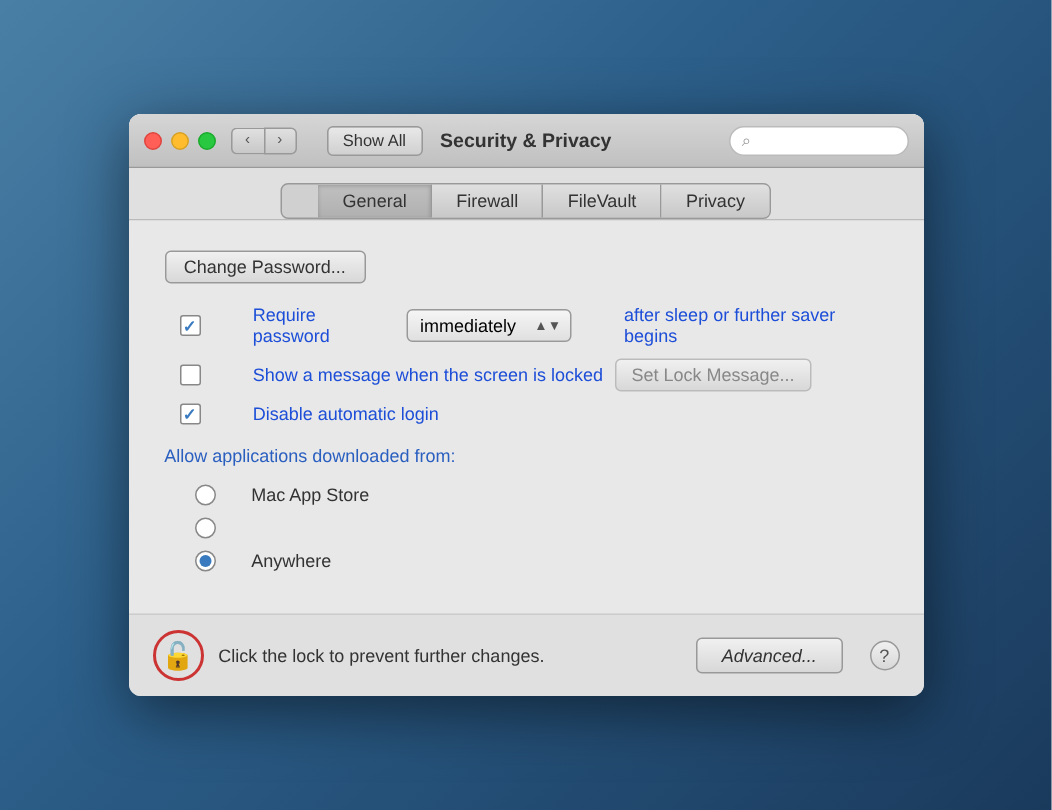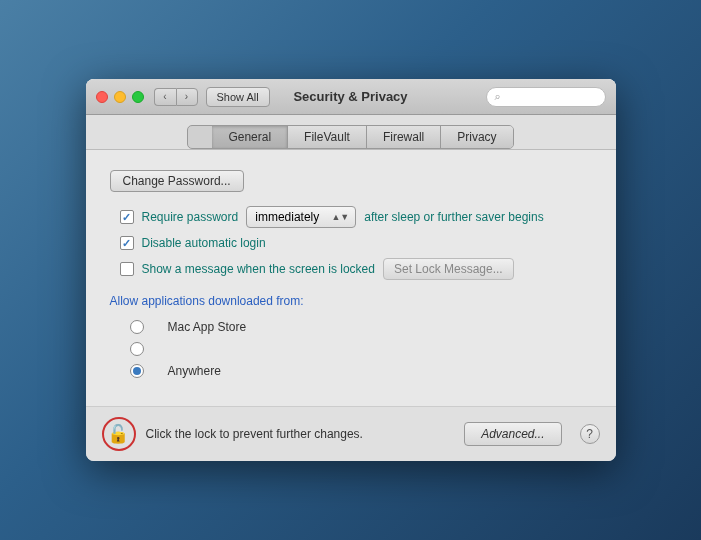--- a/index.html
+++ b/index.html
@@ -70,21 +70,21 @@
     .nav-btn:first-child { border-radius: 4px 0 0 4px; border-right: none; }
     .nav-btn:last-child { border-radius: 0 4px 4px 0; }
 
     .show-all-btn {
       background: linear-gradient(180deg, #e8e8e8 0%, #d0d0d0 100%);
       border: 1px solid #999;
       border-radius: 4px;
       padding: 2px 10px;
       font-size: 11px;
       color: #333;
-      margin-left: 8px;
+      margin-left: 20px;
       cursor: pointer;
       height: 20px;
     }
 
     .titlebar-title {
       position: absolute;
       left: 50%;
       transform: translateX(-50%);
       font-size: 13px;
       font-weight: bold;
@@ -206,21 +206,22 @@
     }
     .checkbox.checked::after {
       content: '✓';
       font-weight: bold;
       font-size: 11px;
       color: #3a7abf;
     }
 
     .option-label {
       font-size: 12px;
-      color: #0f766e;
+      color: #1d4ed8;
+      margin-left: 27px;
     }
 
     .dropdown {
       background: linear-gradient(180deg, #f5f5f5 0%, #e0e0e0 100%);
       border: 1px solid #999;
       border-radius: 4px;
       padding: 2px 20px 2px 8px;
       font-size: 12px;
       cursor: pointer;
       position: relative;
@@ -376,22 +377,22 @@
     <div class="titlebar-title">Security &amp; Privacy</div>
     <div class="search-box">
       <span class="search-icon-wrap">⌕</span>
       <input type="text" placeholder="" style="">
     </div>
   </div>
 
   <div class="tabs-container">
     <div class="tabs">
       <div class="tab active">General</div>
+      <div class="tab">Firewall</div>
       <div class="tab">FileVault</div>
-      <div class="tab">Firewall</div>
       <div class="tab">Privacy</div>
     </div>
   </div>
 
   <div class="content">
 
     <div class="login-password-row">
       <button class="change-password-btn">Change Password...</button>
     </div>
 
@@ -401,28 +402,28 @@
         <div class="checkbox checked"></div>
         <span class="option-label">Require password</span>
         <div class="dropdown">
           <span>immediately</span>
           <span class="dropdown-arrow">▲▼</span>
         </div>
         <span class="option-label">after sleep or further saver begins</span>
       </div>
 
       <div class="option-row">
-        <div class="checkbox checked"></div>
-        <span class="option-label">Disable automatic login</span>
-      </div>
-
-      <div class="option-row">
         <div class="checkbox"></div>
         <span class="option-label">Show a message when the screen is locked</span>
         <button class="set-lock-btn">Set Lock Message...</button>
+      </div>
+
+      <div class="option-row">
+        <div class="checkbox checked"></div>
+        <span class="option-label">Disable automatic login</span>
       </div>
     </div>
 
     <div class="allow-apps-section">
       <div class="allow-apps-title">Allow applications downloaded from:</div>
       <div class="radio-group">
         <div class="radio-row">
           <div class="radio"></div>
           <span class="radio-label">Mac App Store</span>
         </div>

